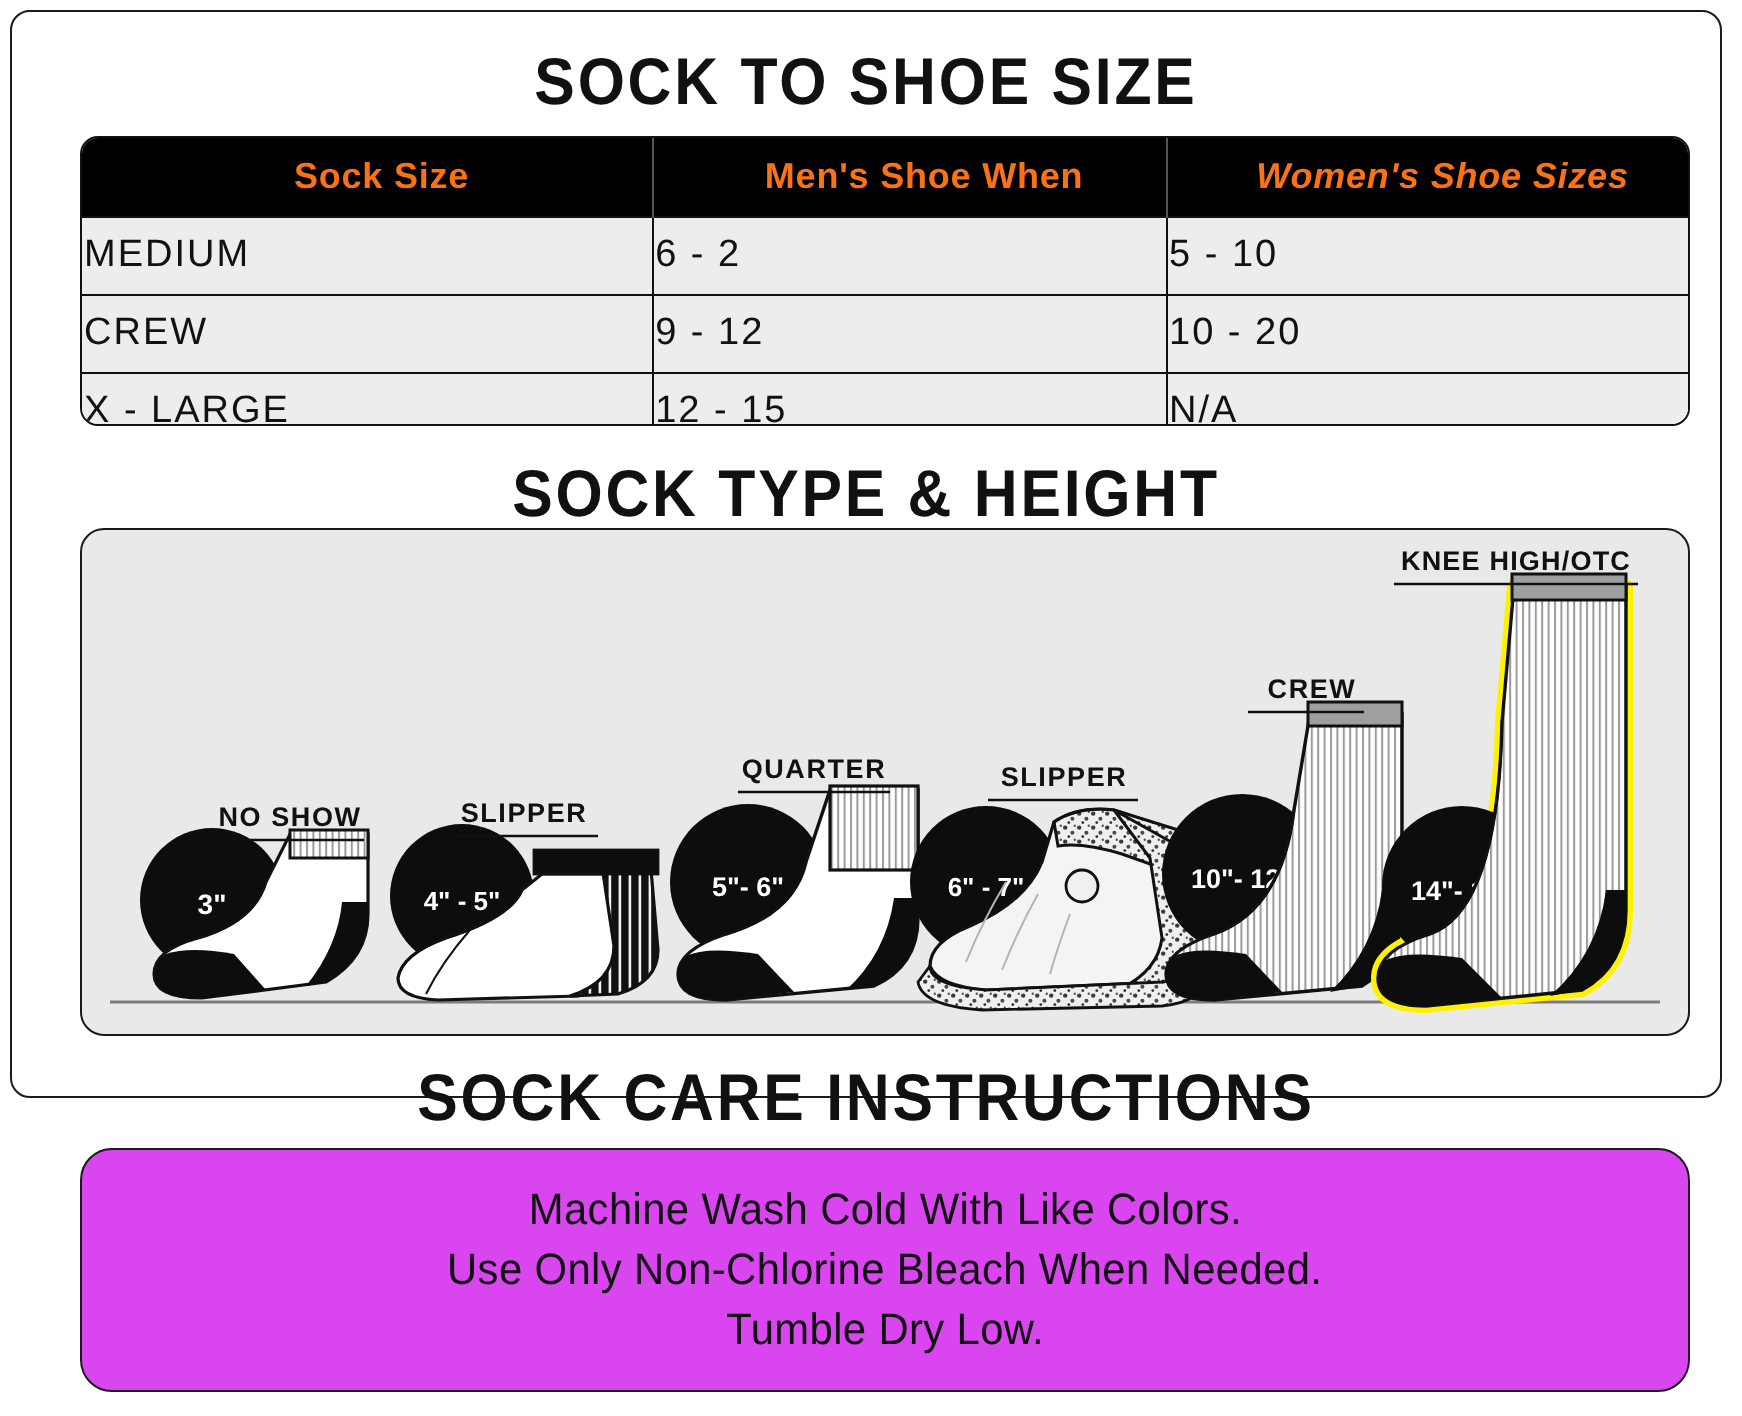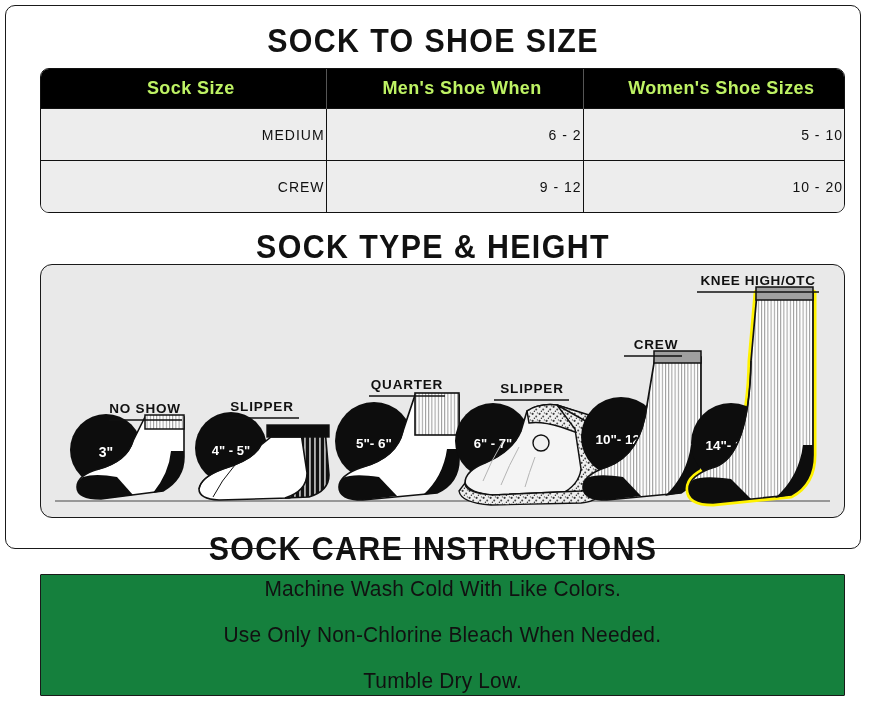--- a/index.html
+++ b/index.html
@@ -43,33 +43,33 @@
     border:1.5px solid #111;
     box-sizing:border-box;
     background:#ededed;
   }
   table.size-table{
     width:100%;height:100%;
     border-collapse:collapse;
     table-layout:fixed;
   }
   table.size-table th{
-    background:#000;color:#bef264;
+    background:#000;color:#f97316;
     font-size:18px;font-weight:600;
     letter-spacing:0.4px;
     height:37px;
     border-right:1.2px solid #555;
     font-stretch:condensed;
     padding-left:16px;
   }
-  table.size-table th:last-child{border-right:none;}
+  table.size-table th:last-child{border-right:none;font-style:italic;}
   table.size-table td{
     background:#ededed;color:#111;
-    font-size:14px;
-    text-align:right;
+    font-size:19px;
+    text-align:left;
     height:36px;
     border-right:1.4px solid #111;
     border-top:1.4px solid #111;
     letter-spacing:1px;
     font-stretch:condensed;
   }
   table.size-table td:last-child{border-right:none;}
   .col-a{width:35.5%;}
   .col-b{width:32%;}
   .col-c{width:32.5%;}
@@ -83,27 +83,27 @@
     border-radius:12px;
     box-sizing:border-box;
     overflow:hidden;
   }
   .sock-panel svg{display:block;}
 
   
   .care-panel{
     position:absolute;left:34px;top:568px;
     width:805px;height:122px;
-    background:#15803d;
+    background:#d946ef;
     border:1.6px solid #1a1a1a;
-    border-radius:1px;
+    border-radius:16px;
     box-sizing:border-box;
     display:flex;flex-direction:column;
     align-items:center;justify-content:center;
-    gap:20px;
+    gap:4px;
   }
   .care-line{
     font-size:22px;color:#111;font-weight:500;
     letter-spacing:0.2px;
     font-stretch:condensed;
     transform:scaleX(0.95);
     white-space:nowrap;
   }
 </style>
 </head>
@@ -130,20 +130,25 @@
       <tbody>
         <tr>
           <td>MEDIUM</td>
           <td>6 - 2</td>
           <td>5 - 10</td>
         </tr>
         <tr>
           <td>CREW</td>
           <td>9 - 12</td>
           <td>10 - 20</td>
+        </tr>
+        <tr>
+          <td>X - LARGE</td>
+          <td>12 - 15</td>
+          <td>N/A</td>
         </tr>
       </tbody>
     </table>
   </div>
 
   <div class="section-title" id="title-2">SOCK TYPE &amp; HEIGHT</div>
 
   <div class="sock-panel">
     <svg width="803" height="252" viewBox="0 0 803 252" xmlns="http://www.w3.org/2000/svg">
       <defs>

